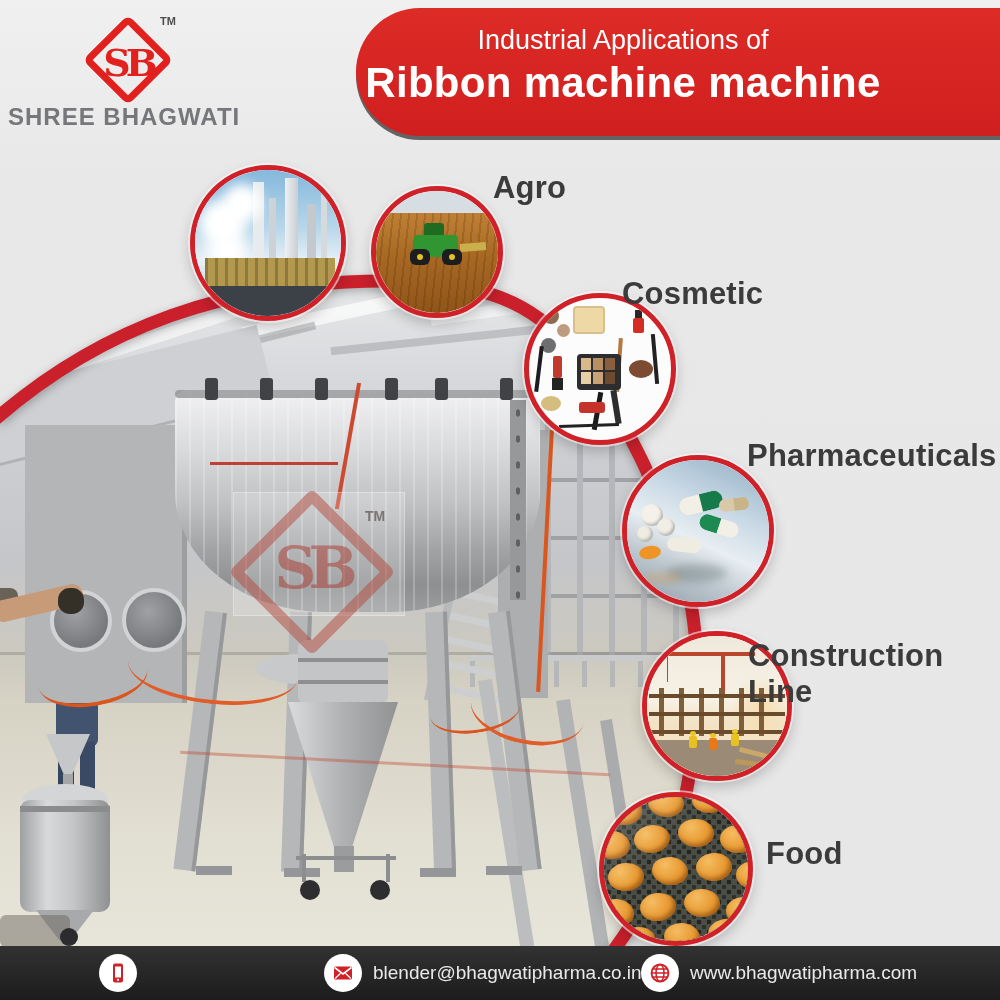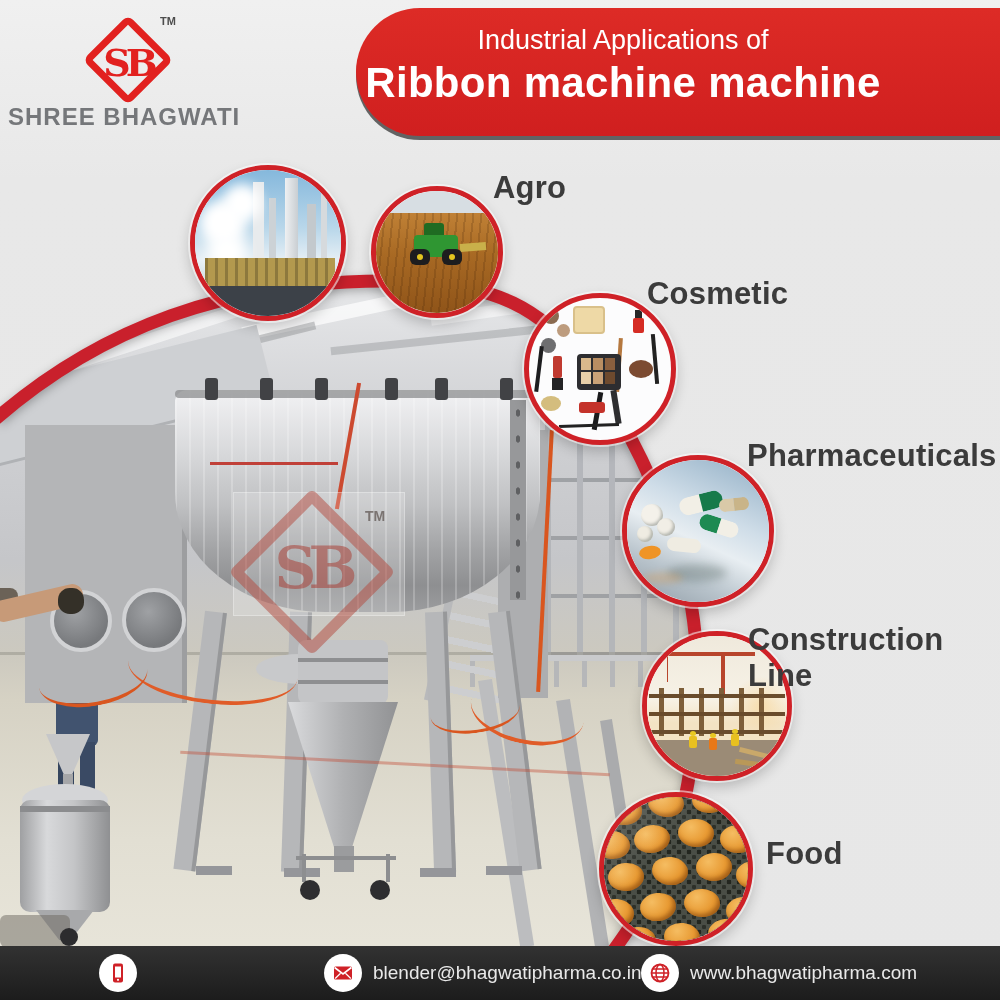--- a/index.html
+++ b/index.html
@@ -203,21 +203,21 @@
     <div class="abs" style="left:76px;top:74px;width:10px;height:12px;background:#6e4a2e;"></div>
     <div class="abs" style="left:24px;top:58px;width:9px;height:22px;background:#c03a30;border-radius:2px;"></div>
     <div class="abs" style="left:23px;top:80px;width:11px;height:12px;background:#232325;"></div>
     <div class="abs" style="left:100px;top:62px;width:24px;height:18px;border-radius:50%;background:#7c4b31;"></div>
     <div class="abs" style="left:66px;top:94px;width:5px;height:38px;background:#1a1a1c;transform:rotate(10deg);"></div>
     <div class="abs" style="left:84px;top:92px;width:6px;height:34px;background:#2e2e30;transform:rotate(-9deg);"></div>
     <div class="abs" style="left:50px;top:104px;width:26px;height:11px;background:#c4322a;border-radius:3px;"></div>
     <div class="abs" style="left:12px;top:98px;width:20px;height:15px;border-radius:50%;background:#d4bd7e;"></div>
     <div class="abs" style="left:30px;top:126px;width:60px;height:3px;background:#222;transform:rotate(-2deg);"></div>
   </div>
-  <div class="app-label" style="left:647px;top:276px;">Cosmetic</div>
+  <div class="app-label" style="left:622px;top:276px;">Cosmetic</div>
 
   <div class="app-circle" style="left:622px;top:455px;width:142px;height:142px;">
     <div class="abs" style="inset:0;background:linear-gradient(205deg,#8fadc4,#cfdde8 38%,#e8eef2 55%,#b9c4cc 75%,#8e9aa4);"></div>
     <div class="abs" style="left:14px;top:44px;width:22px;height:22px;border-radius:50%;background:#f4f1ea;box-shadow:inset -2px -2px 3px rgba(90,100,95,.4);"></div>
     <div class="abs" style="left:30px;top:58px;width:18px;height:18px;border-radius:50%;background:#f1eee6;box-shadow:inset -2px -2px 3px rgba(90,100,95,.4);"></div>
     <div class="abs" style="left:10px;top:66px;width:16px;height:16px;border-radius:50%;background:#efece2;box-shadow:inset -2px -2px 3px rgba(90,100,95,.4);"></div>
     <div class="capsule" style="left:52px;top:34px;width:44px;height:18px;transform:rotate(-14deg);">
       <div style="width:22px;background:#f2efe6;"></div>
         <div style="width:22px;background:#177a4a;"></div>
     </div>
@@ -254,21 +254,21 @@
     <div class="abs" style="left:0;top:104px;width:140px;height:36px;background:#9b8b76;"></div>
     <div class="abs" style="left:42px;top:100px;width:8px;height:12px;background:#e8c020;border-radius:2px;"></div>
     <div class="abs" style="left:43px;top:95px;width:6px;height:5px;border-radius:50%;background:#e8c822;"></div>
     <div class="abs" style="left:62px;top:102px;width:8px;height:12px;background:#e87818;border-radius:2px;"></div>
     <div class="abs" style="left:63px;top:97px;width:6px;height:5px;border-radius:50%;background:#e8c822;"></div>
     <div class="abs" style="left:84px;top:98px;width:8px;height:12px;background:#e8c020;border-radius:2px;"></div>
     <div class="abs" style="left:85px;top:93px;width:6px;height:5px;border-radius:50%;background:#e8c822;"></div>
     <div class="abs" style="left:92px;top:116px;width:42px;height:5px;background:#c9a86a;transform:rotate(14deg);"></div>
     <div class="abs" style="left:88px;top:126px;width:46px;height:5px;background:#b99858;transform:rotate(8deg);"></div>
   </div>
-  <div class="app-label" style="left:748px;top:622px;">Construction Line</div>
+  <div class="app-label" style="left:748px;top:638px;">Construction Line</div>
 
   <div class="app-circle" style="left:599px;top:792px;width:144px;height:144px;">
     <div class="abs" style="inset:0;background-color:#4a4e46;
       background-image:radial-gradient(circle,#23261f 2.2px,transparent 2.6px),radial-gradient(circle,#2d3029 2px,transparent 2.4px);
       background-size:10px 10px,10px 10px;background-position:0 0,5px 5px;"></div>
     <div class="cookie" style="left:2px;top:0;"></div>
     <div class="cookie" style="left:44px;top:-8px;transform:rotate(8deg);"></div>
     <div class="cookie" style="left:88px;top:-12px;transform:rotate(-6deg);"></div>
     <div class="cookie" style="left:-10px;top:34px;transform:rotate(5deg);"></div>
     <div class="cookie" style="left:30px;top:28px;transform:rotate(-8deg);"></div>

